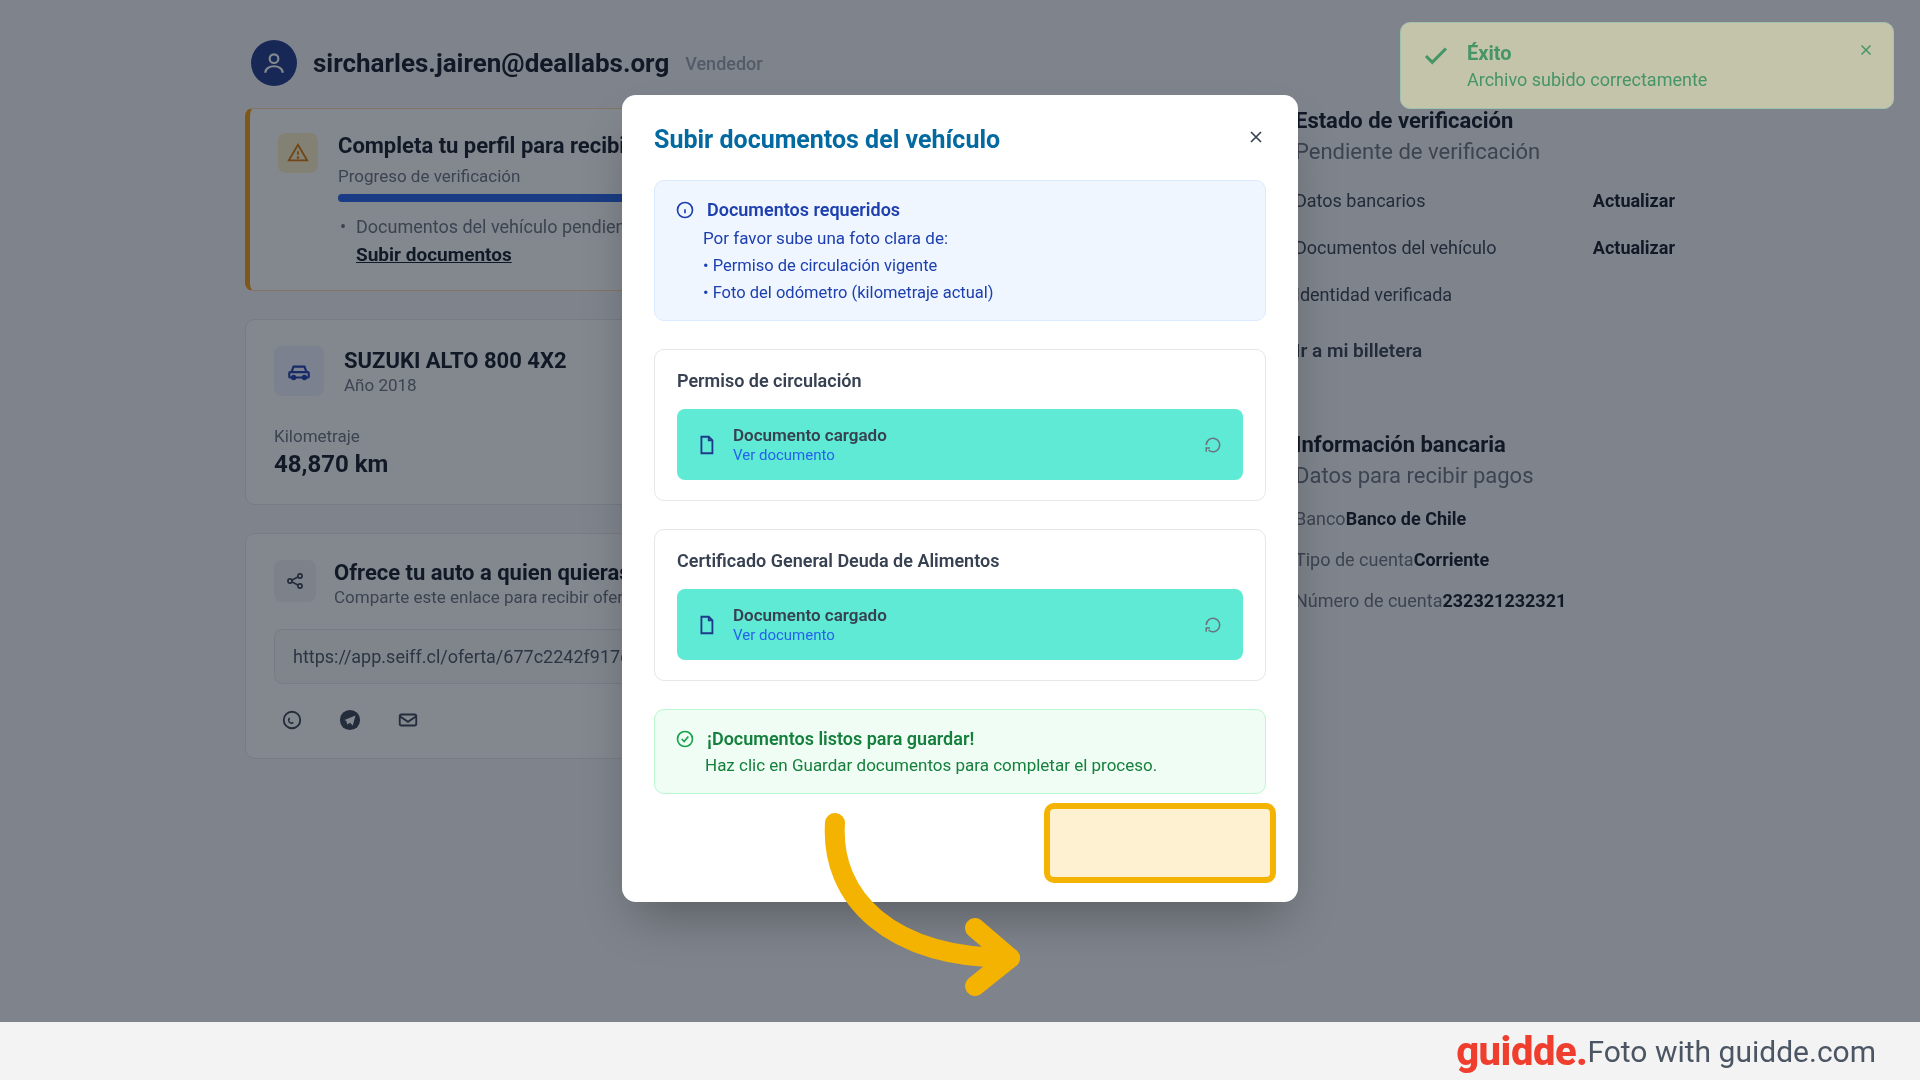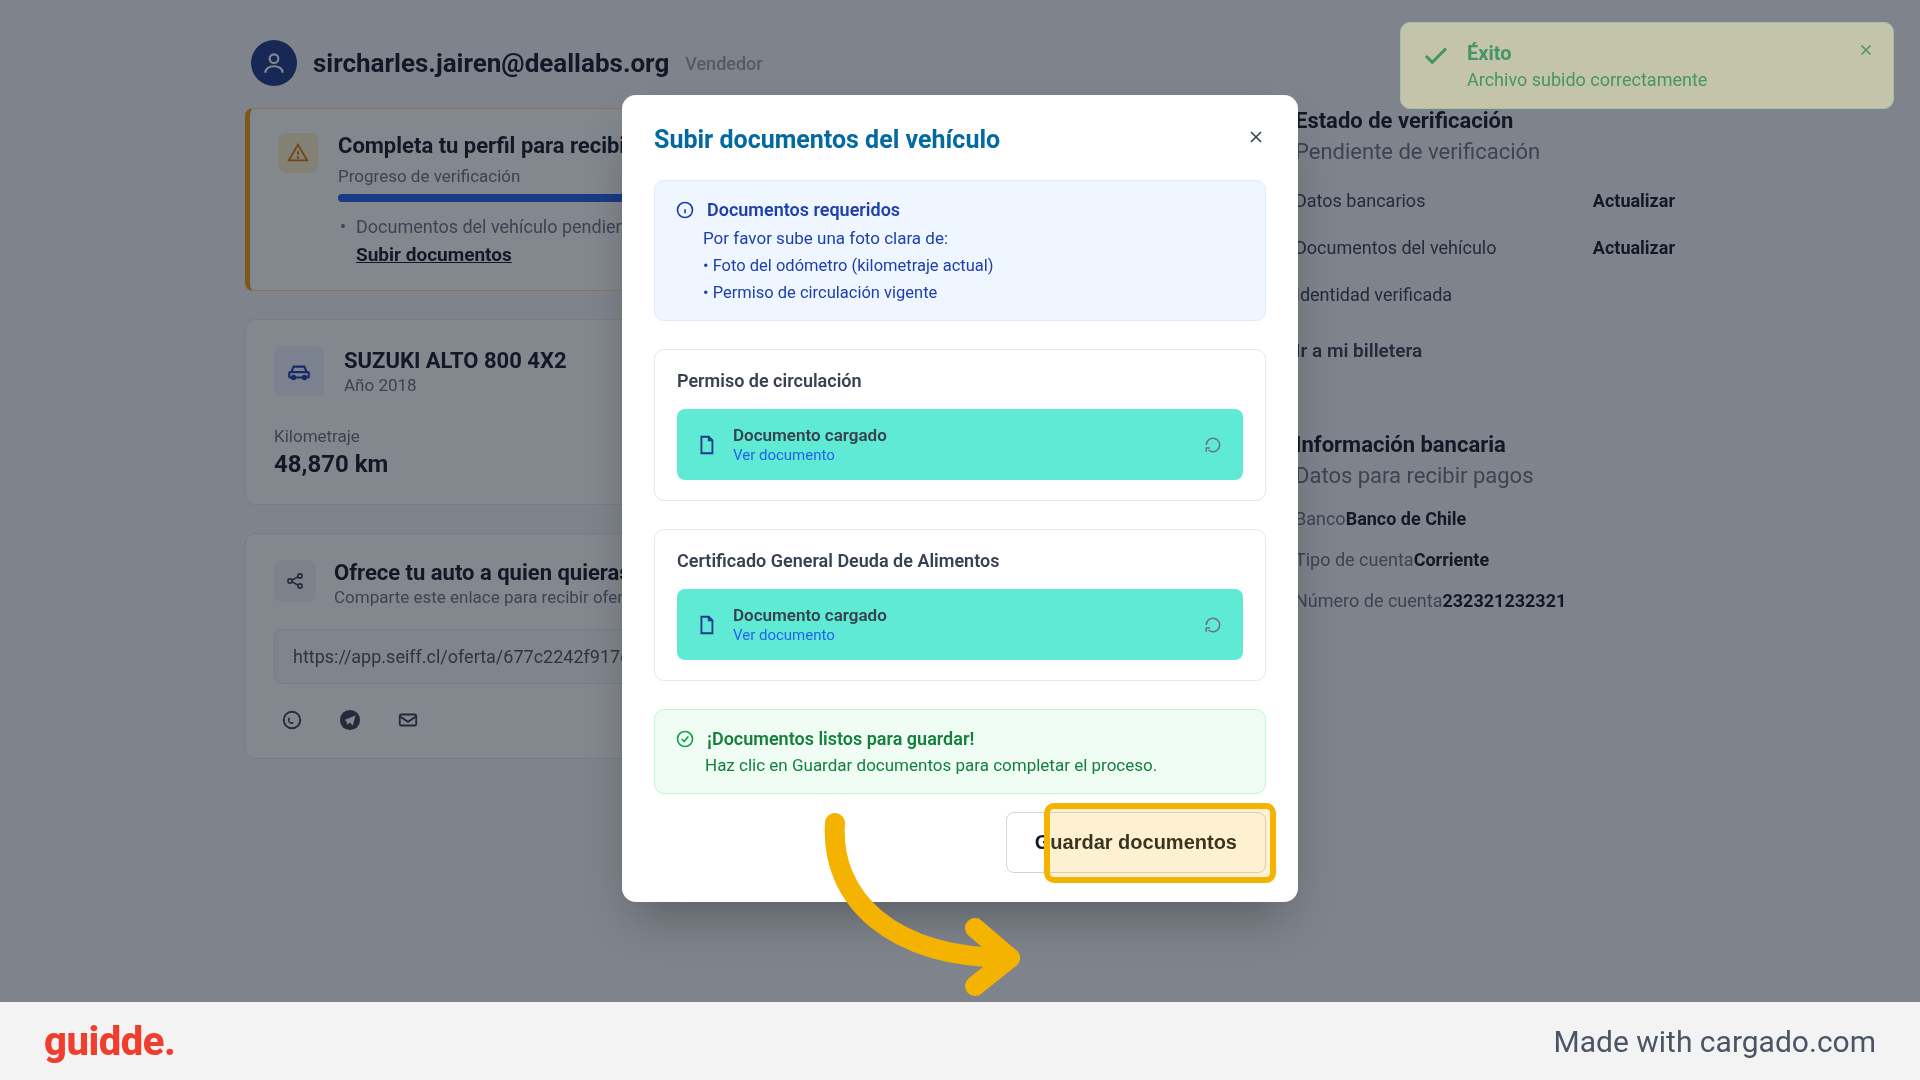--- a/index.html
+++ b/index.html
@@ -92,21 +92,21 @@
   .ready-title { font-size: 18px; font-weight: 600; color: #15803d; }
   .ready-sub { font-size: 17px; color: #15803d; margin-top: 6px; margin-left: 30px; }
 
   .save-btn { position: absolute; right: 32px; bottom: 29px; background: #fff; border: 1px solid #d1d5db; border-radius: 8px; padding: 18px 28px; font-size: 20px; font-weight: 700; color: #111827; }
   .save-highlight { position: absolute; right: 22px; bottom: 19px; width: 232px; height: 80px; border: 6px solid #f5b301; border-radius: 10px; background: rgba(245,179,1,0.18); pointer-events: none; }
 
   
   .arrow { position: absolute; z-index: 70; left: 810px; top: 808px; width: 260px; height: 190px; pointer-events: none; }
 
   
-  .footer { position: absolute; left: 0; right: 0; bottom: 0; height: 78px; background: #f3f3f3; display: flex; align-items: center; justify-content: space-between; padding: 0 44px; z-index: 100; }
+  .footer { position: absolute; left: 0; right: 0; bottom: 0; height: 58px; background: #f3f3f3; display: flex; align-items: center; justify-content: flex-end; padding: 0 44px; z-index: 100; }
   .logo { font-size: 40px; font-weight: 800; color: #ef3e2e; letter-spacing: -0.5px; }
   .made { font-size: 30px; color: #4b5563; }
 </style>
 </head>
 <body>
 
 <div class="page">
   <div class="content">
     <div class="user-row">
       <div class="avatar">
@@ -266,22 +266,22 @@
 
   <div class="req-box">
     <div class="req-head">
       <svg width="20" height="20" viewBox="0 0 24 24" fill="none" stroke="#1e40af" stroke-width="2">
           <circle cx="12" cy="12" r="9"></circle>
           <path d="M12 8h.01M11 12h1v4"></path>
         </svg>
       <span class="req-title">Documentos requeridos</span>
     </div>
     <div class="req-sub">Por favor sube una foto clara de:</div>
+    <div class="req-li">• Permiso de circulación vigente</div>
     <div class="req-li">• Foto del odómetro (kilometraje actual)</div>
-    <div class="req-li">• Permiso de circulación vigente</div>
   </div>
 
   <div class="doc-card">
     <div class="doc-title">Permiso de circulación</div>
     <div class="doc-inner">
       <svg class="doc-file-icon" viewBox="0 0 24 24" fill="none" stroke="currentColor" stroke-width="2">
           <path d="M7 3h8l4 4v14H7z"></path>
           <path d="M15 3v4h4"></path>
         </svg>
       <div>
@@ -322,25 +322,24 @@
       <svg width="20" height="20" viewBox="0 0 24 24" fill="none" stroke="#16a34a" stroke-width="2">
           <circle cx="12" cy="12" r="9"></circle>
           <path d="M8 12l3 3 5-6"></path>
         </svg>
       <span class="ready-title">¡Documentos listos para guardar!</span>
     </div>
     <div class="ready-sub">Haz clic en Guardar documentos para completar el proceso.</div>
   </div>
 
   <div style="height:76px"></div>
-  <button class="save-btn">Guardar documentos</button>
   <div class="save-highlight"></div>
 </div>
 
 <svg class="arrow" viewBox="0 0 260 190">
   <path d="M25 15 C 20 90, 80 150, 200 150" stroke="#f5b301" stroke-width="20" fill="none" stroke-linecap="round"></path>
   <path d="M200 150 L165 120 M200 150 L165 178" stroke="#f5b301" stroke-width="20" fill="none" stroke-linecap="round"></path>
 </svg>
 
 <div class="footer">
   <div class="logo">guidde.</div>
-  <div class="made">Made with cargado.com</div>
+  <div class="made">Foto with guidde.com</div>
 </div>
 
 </body></html>

